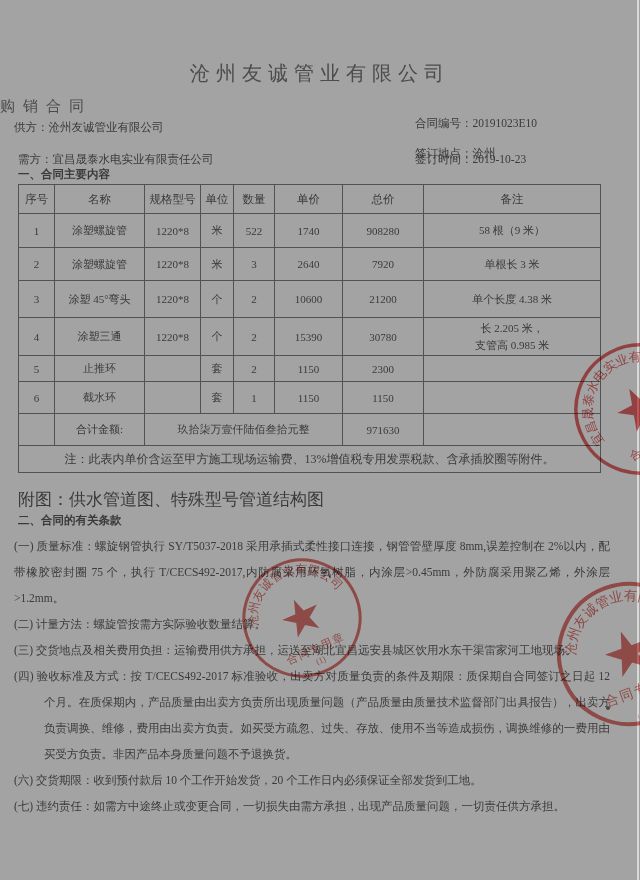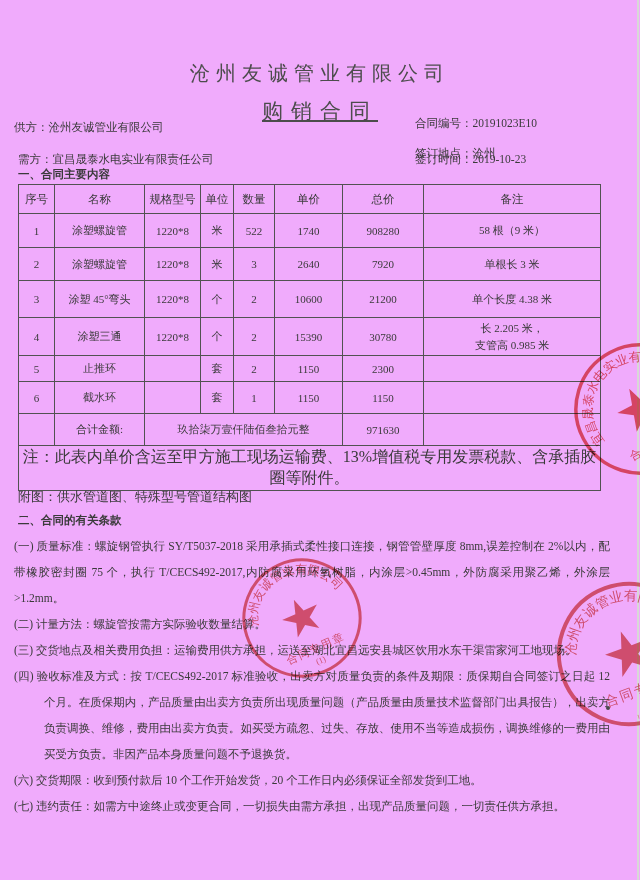--- a/index.html
+++ b/index.html
@@ -1,57 +1,57 @@
 <!DOCTYPE html>
 <html><head>
 <meta charset="utf-8">
 <style>
   html,body { margin:0; padding:0; background:#e9e9e9; }
   .page {
     position:relative; width:640px; height:880px; margin:0 auto;
-    background:#f0abfc; overflow:hidden;
+    background:#a3a3a3; overflow:hidden;
     font-family:"Liberation Serif","DejaVu Serif",serif;
     color:#3a3a3a;
   }
   .edge-line { position:absolute; right:1px; top:0; width:2px; height:880px; background:#d8d8d6; }
 
   .title1 { position:absolute; top:60px; left:0; width:100%; text-align:center;
             font-size:20px; letter-spacing:6px; color:#4c4c4c; }
-  .title2 { position:absolute; top:97px; left:0; width:100%; text-align:center;
-            font-size:21px; letter-spacing:8px; color:#4c4c4c;text-decoration:underline; }
+  .title2 { position:absolute; top:97px; left:0; width:100%; 
+            font-size:15px; letter-spacing:8px; color:#4c4c4c; }
 
   .info { position:absolute; font-size:11.5px; white-space:nowrap; }
   #supplier { top:120px; left:14px; }
   #buyer    { top:152px; left:18px; }
   #cno      { top:116px; left:415px;text-align:center; }
   #cplace   { top:146px; left:415px;text-align:center; }
   #cdate    { top:152px; left:415px; }
 
   .sec-heading { position:absolute; font-size:11.5px; font-weight:600; color:#3a3a3a; }
   #sec1h { top:167px; left:18px;text-align:right; }
   #sec2h { top:513px; left:18px; }
-  #attachment { position:absolute; top:488px; left:18px; font-size:13px;text-align:right; }
+  #attachment { position:absolute; top:488px; left:18px; font-size:17px;text-align:right; }
 
   table.main {
     position:absolute; top:184px; left:18px; width:582px;
     border-collapse:collapse; table-layout:fixed; font-size:11px;
   }
   table.main th, table.main td {
     border:1px solid #525252; text-align:center; vertical-align:middle;
     padding:1px 2px; font-weight:normal; color:#3a3a3a; overflow:hidden;
   }
   table.main th { font-size:11.5px; }
   col.c0{width:36px} col.c1{width:90px} col.c2{width:56px} col.c3{width:33px}
   col.c4{width:41px} col.c5{width:68px} col.c6{width:81px} col.c7{width:177px}
   tr.hrow  { height:29px; }
   tr.r0 { height:34px; } tr.r1 { height:33px; } tr.r2 { height:37px; }
   tr.r3 { height:38px; } tr.r4 { height:26px; } tr.r5 { height:32px; }
   tr.trow { height:32px; } tr.nrow { height:27px; }
   td.remark { white-space:pre-line; line-height:1.5; }
-  td.note-cell { text-align:left; padding-left:5px; font-size:16px; }
+  td.note-cell { text-align:left; padding-left:5px; font-size:12px; }
 
   .clauses { position:absolute; top:533px; left:14px; width:596px;
              font-size:11.5px; line-height:26px; text-align:justify; }
   .clauses p { margin:0; }
   .clauses p.hang { padding-left:30px; text-indent:-30px; }
 
   .stamp { position:absolute; mix-blend-mode:multiply; opacity:0.82; pointer-events:none; }
   #stampA { left:558px; top:327px; }
   #stampB { left:232px; top:548px; }
   #stampC { left:543px; top:568px; }

